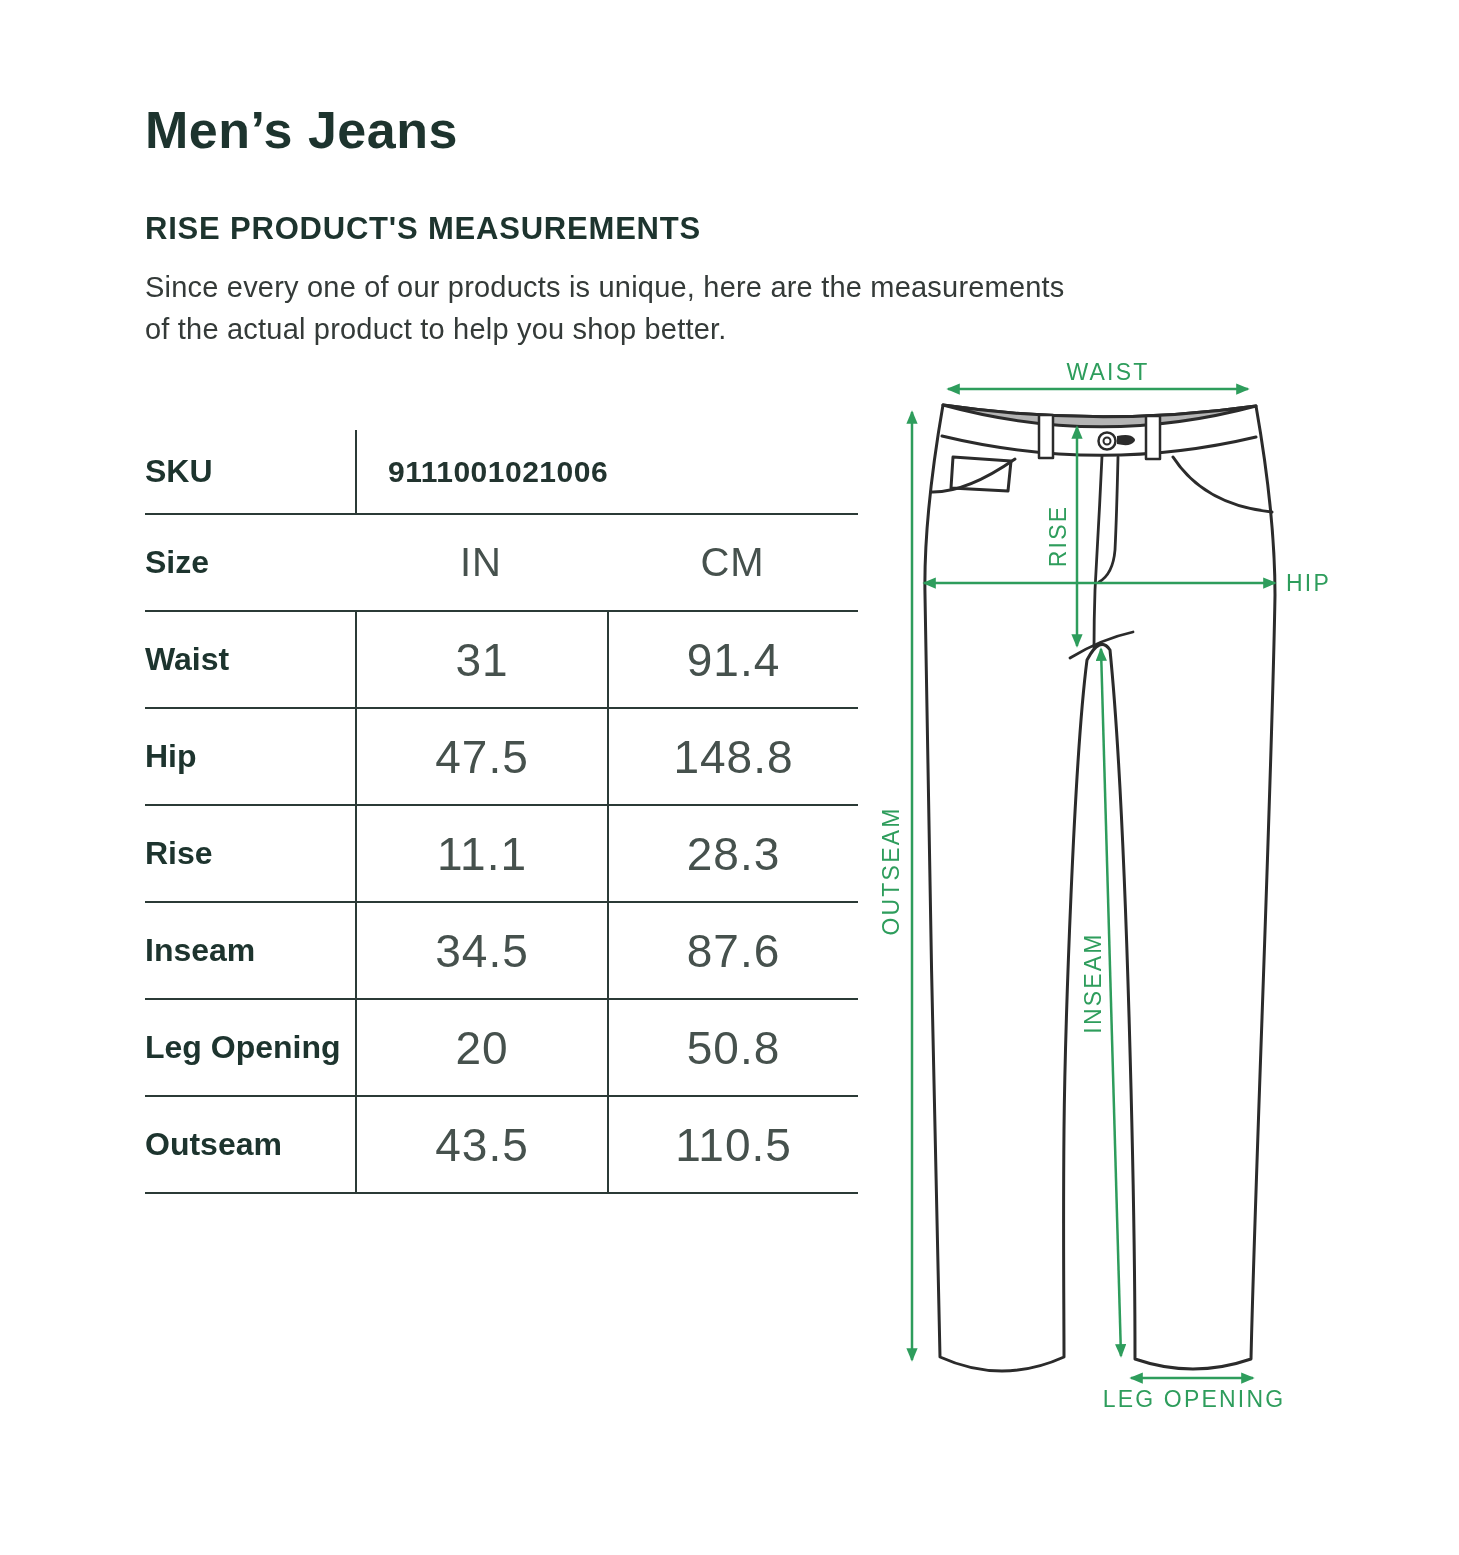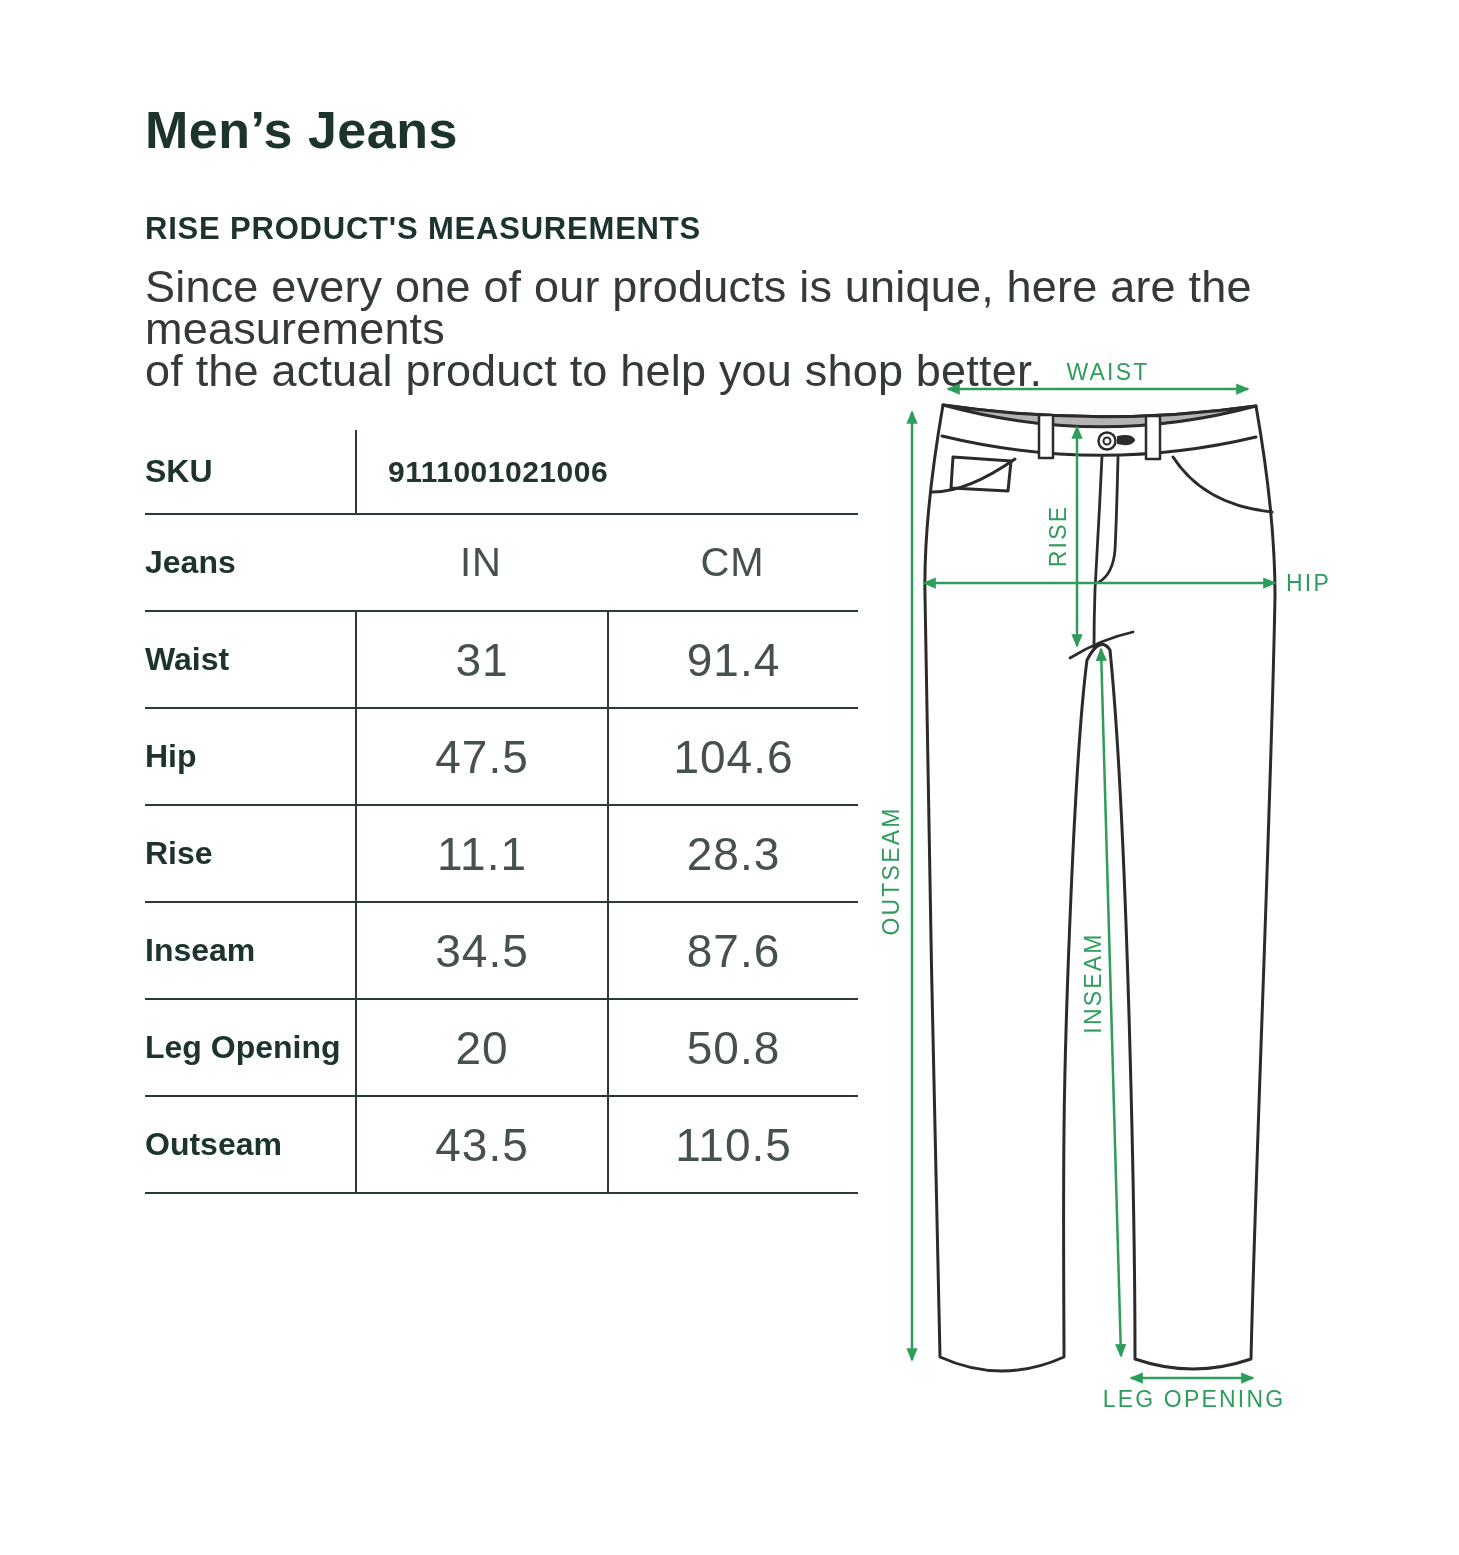--- a/index.html
+++ b/index.html
@@ -30,21 +30,21 @@
     top: 211px;
     font-size: 31px;
     font-weight: 700;
     color: #1D342E;
     letter-spacing: 0.8px;
   }
   .description {
     position: absolute;
     left: 145px;
     top: 266px;
-    font-size: 45px;
+    font-size: 29px;
     font-weight: 400;
     color: #343A38;
     line-height: 42px;
     letter-spacing: 0.2px;
   }
   
   .measure-table {
     position: absolute;
     left: 145px;
     top: 430px;
@@ -129,35 +129,35 @@
   </div>
 
   <div class="measure-table">
 
     <div class="mrow sku-row" style="border-bottom:2px solid #2B3A36;">
       <div class="cell label-cell">SKU</div>
       <div class="cell sku-value-cell">9111001021006</div>
     </div>
 
     <div class="mrow">
-      <div class="cell label-cell">Jeans</div>
+      <div class="cell label-cell">Size</div>
       <div class="cell unit-cell">IN</div>
       <div class="cell unit-cell cm">CM</div>
     </div>
 
     <div class="mrow">
       <div class="cell label-cell">Waist</div>
       <div class="cell value-cell">31</div>
       <div class="cell value-cell cm">91.4</div>
     </div>
 
     <div class="mrow">
       <div class="cell label-cell">Hip</div>
       <div class="cell value-cell">47.5</div>
-      <div class="cell value-cell cm">104.6</div>
+      <div class="cell value-cell cm">148.8</div>
     </div>
 
     <div class="mrow">
       <div class="cell label-cell">Rise</div>
       <div class="cell value-cell">11.1</div>
       <div class="cell value-cell cm">28.3</div>
     </div>
 
     <div class="mrow">
       <div class="cell label-cell">Inseam</div>

